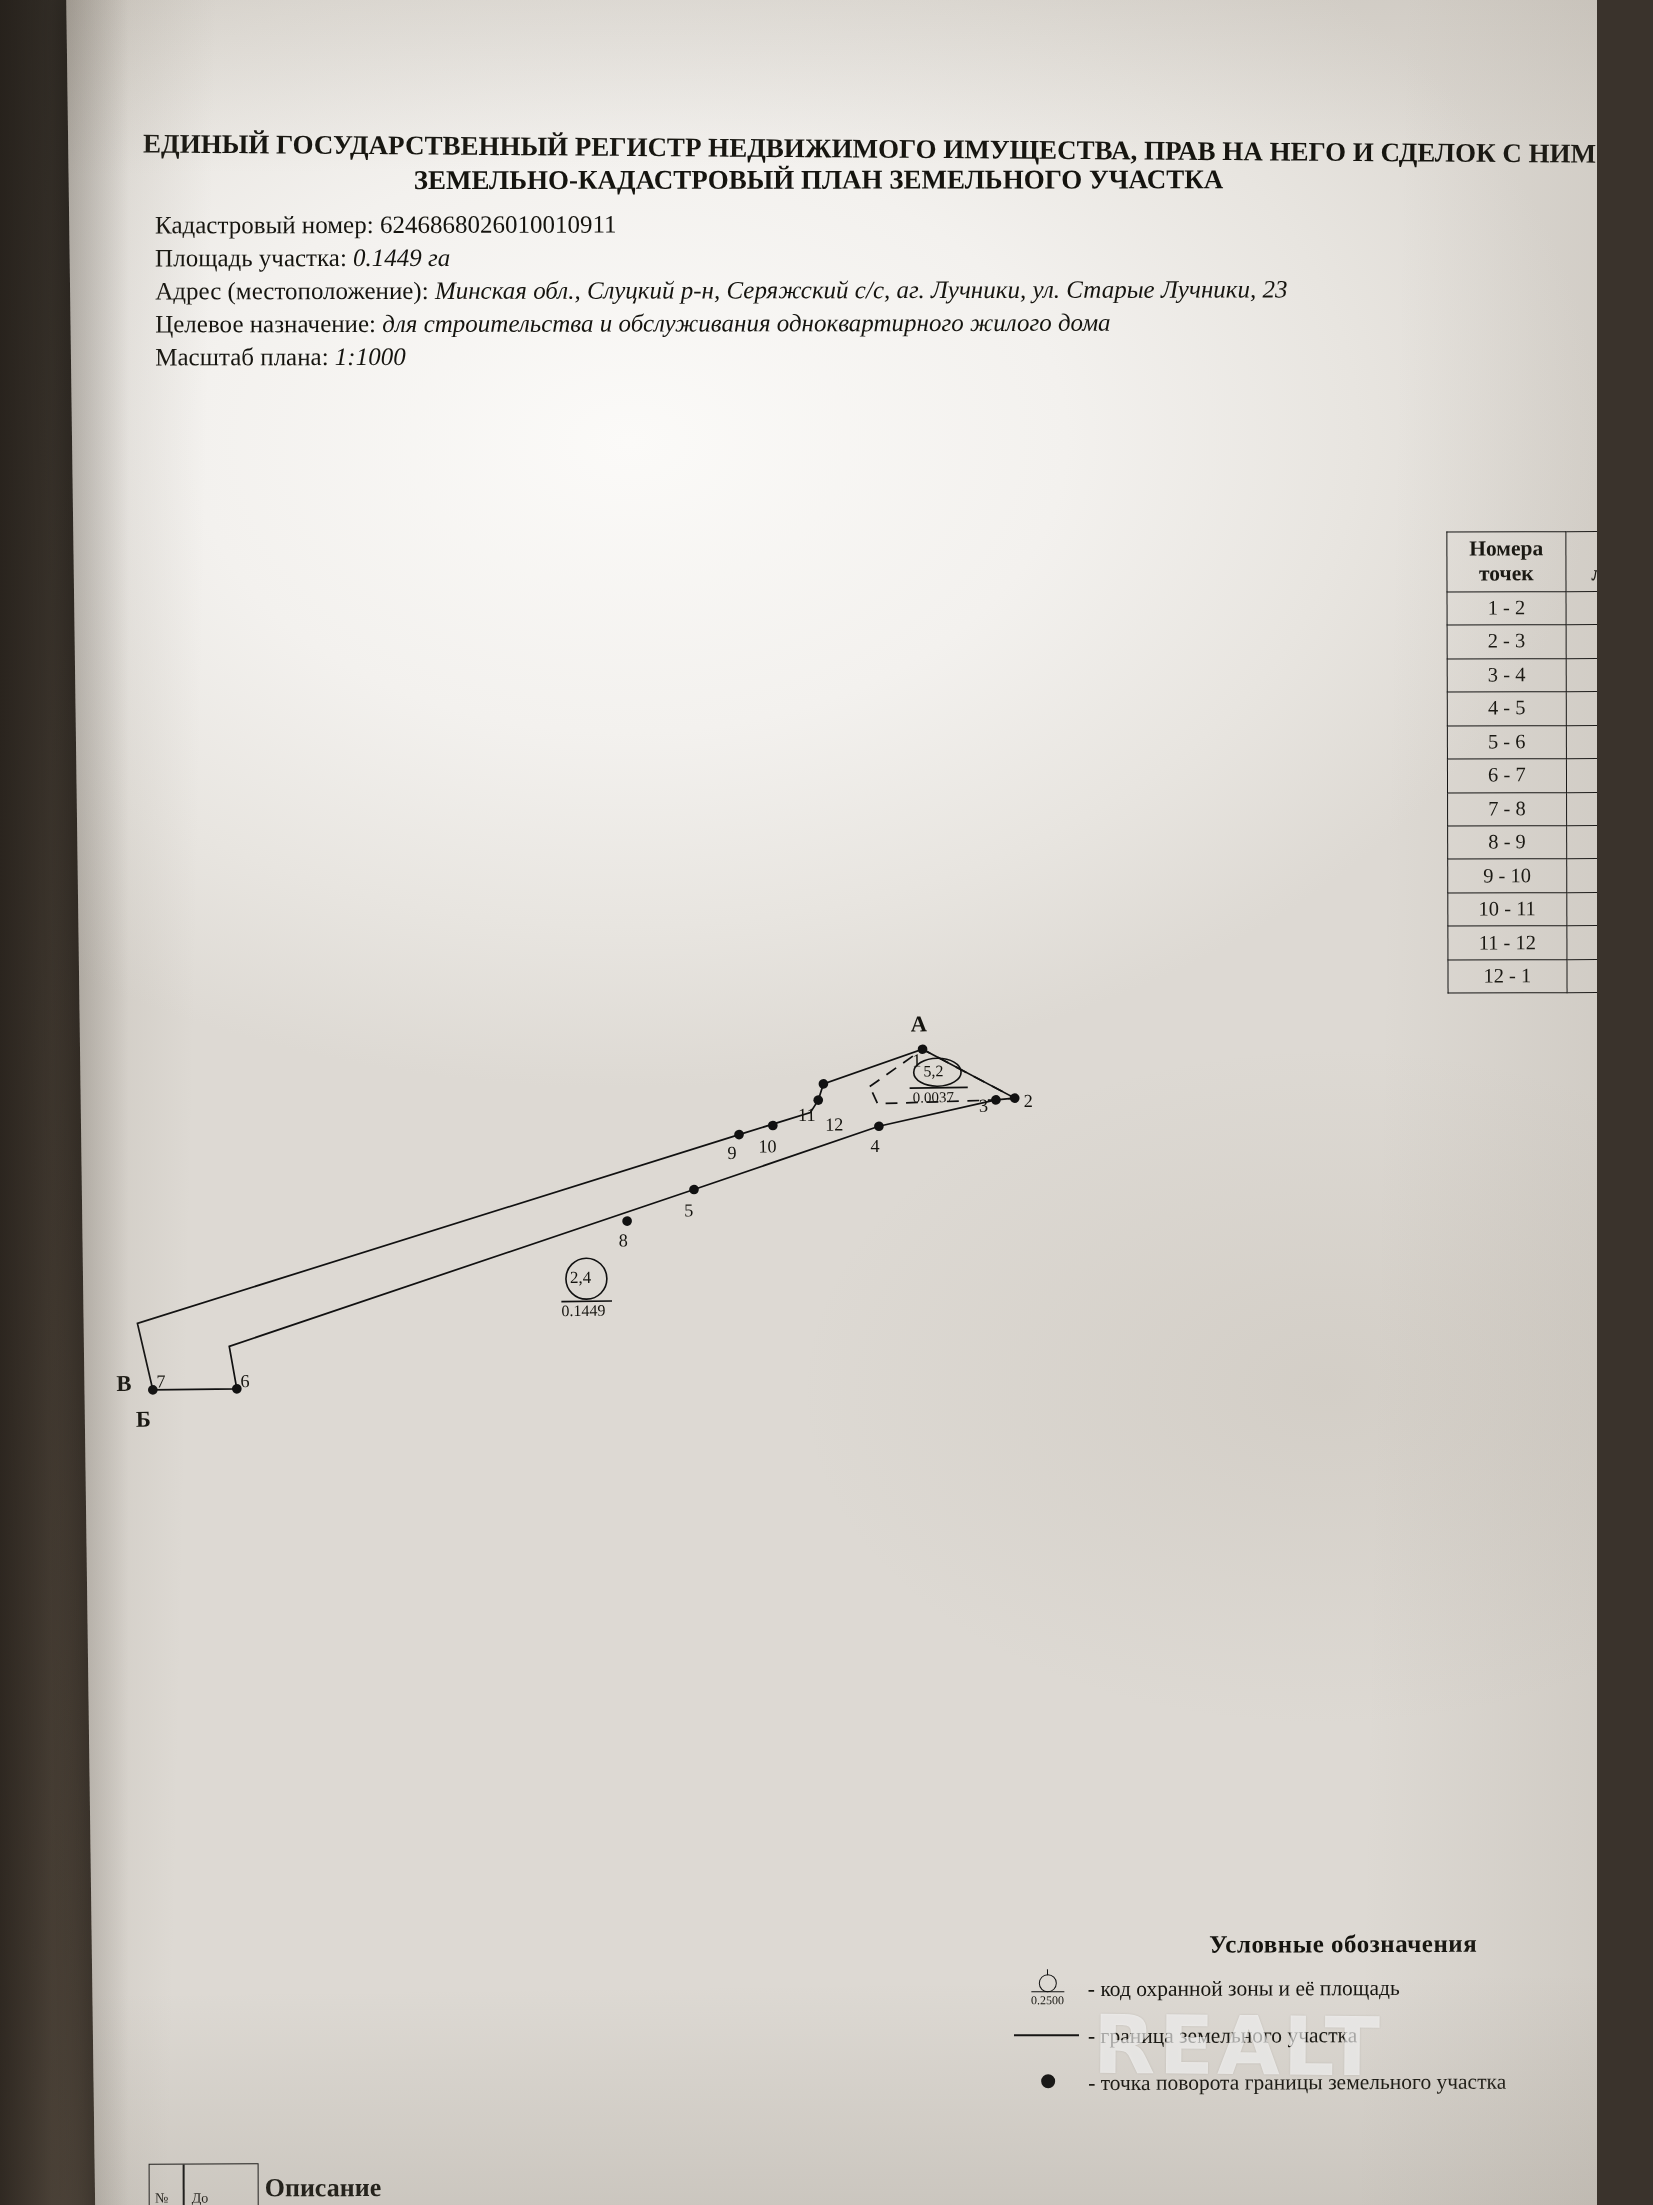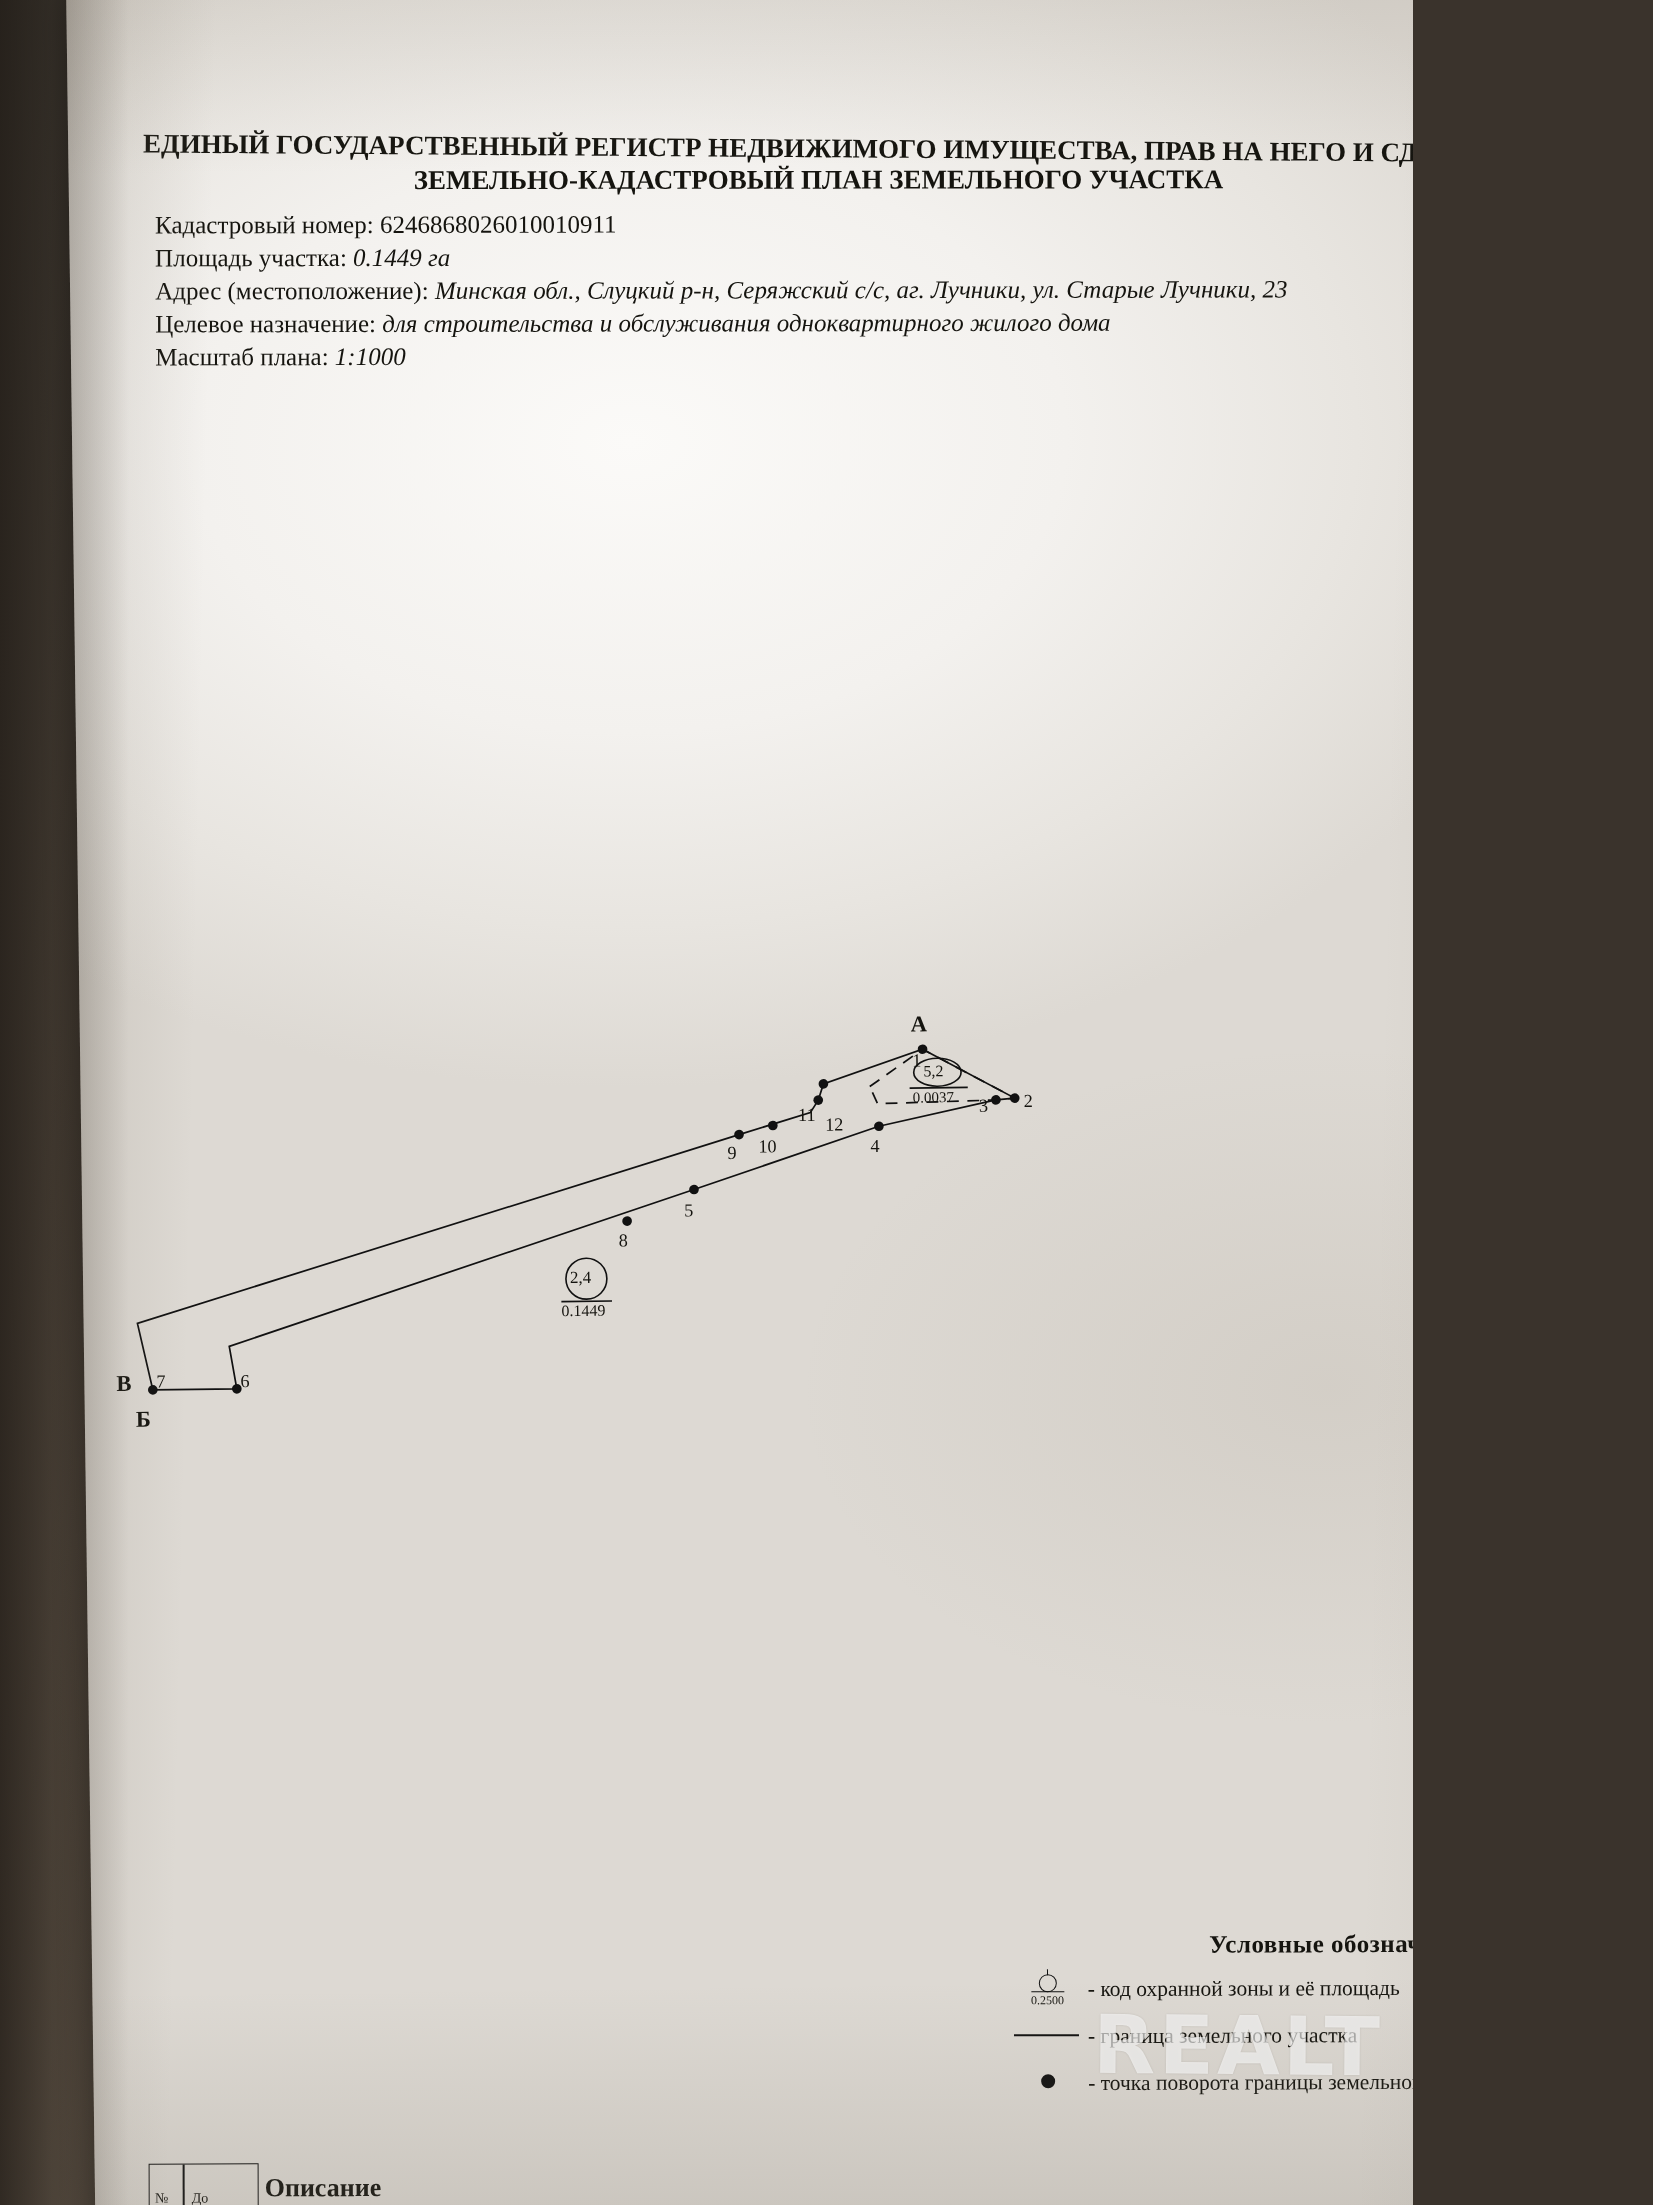--- a/index.html
+++ b/index.html
@@ -2,21 +2,21 @@
 <html style="font-size:8.6px"><head>
 <meta charset="utf-8">
 <style>
   html, body {
     margin: 0;
     padding: 0;
     background: #3a332c;
   }
   #page {
     position: relative;
-    width: 1413px;
+    width: 1597px;
     height: 2205px;
     overflow: hidden;
     background: #3b82f6;
     font-family: "Liberation Serif", serif;
   }
   
   #desk {
     position: absolute;
     inset: 0;
     background:

